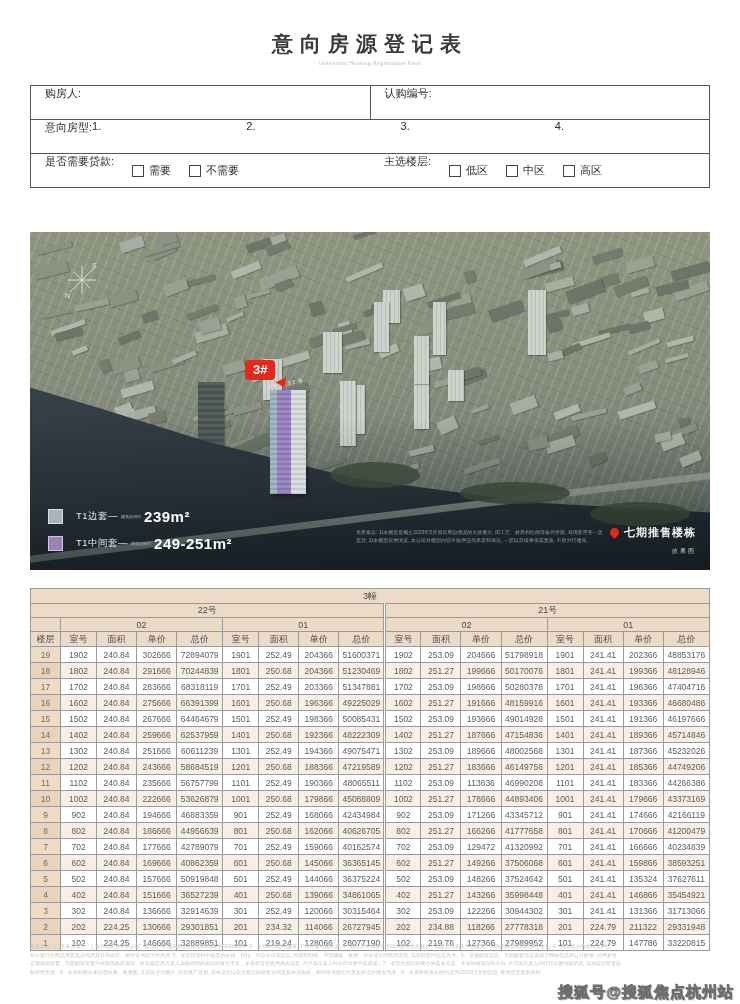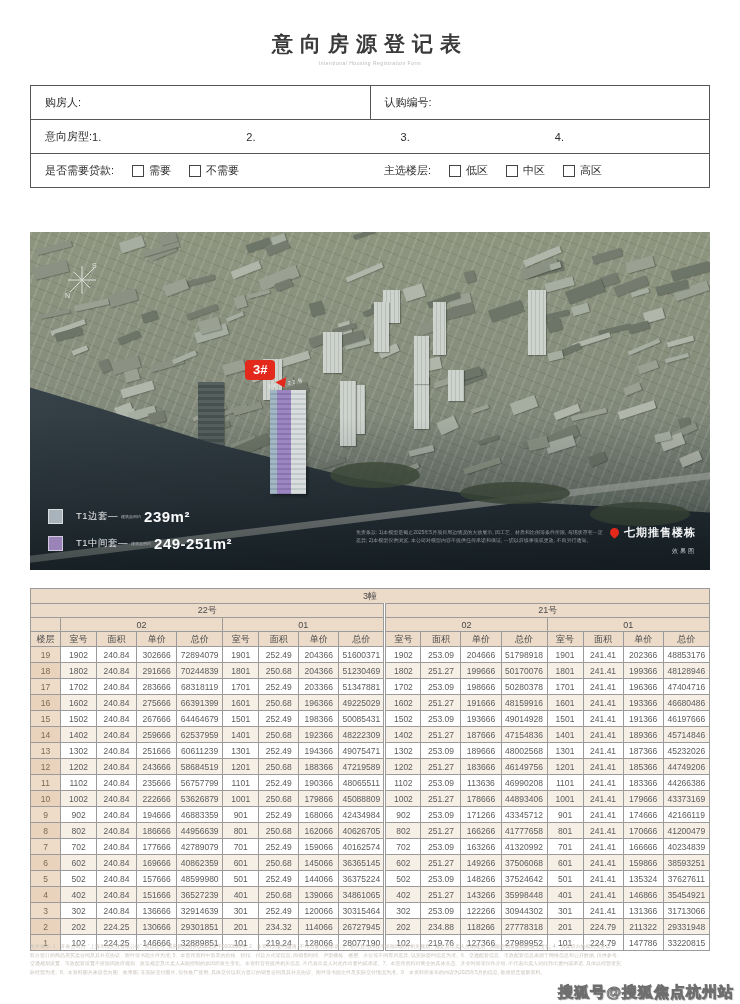--- a/index.html
+++ b/index.html
@@ -7,21 +7,21 @@
         font-family:"Liberation Sans","DejaVu Sans",sans-serif;color:#222;}
   
   .doc-title{position:absolute;top:30px;left:0;width:100%;text-align:center;
              font-size:21px;font-weight:700;letter-spacing:7px;color:#3a3a3a;}
   .doc-subtitle{position:absolute;top:60px;left:0;width:100%;text-align:center;
                 font-size:5px;color:#b9b9b9;letter-spacing:.5px;}
   
   .form-table{position:absolute;left:30px;top:85px;width:678px;border:1.5px solid #555;}
   .f-row{display:flex;height:33px;border-top:1px solid #555;}
   .f-row:first-child{border-top:none;}
-  .f-cell{flex:1;display:flex;align-items:center;padding-left:14px;font-size:11px;color:#2c2c2c;}
+  .f-cell{flex:1;display:flex;padding-left:14px;font-size:11px;color:#2c2c2c;}
   .f-cell.bordered{border-right:1px solid #555;}
   .f-row .f-cell:last-child{border-right:none;}
   .intent-items{flex:1;display:flex;}
   .intent-items span{flex:1;font-size:11px;}
   .cb{display:inline-block;width:10px;height:10px;border:1px solid #444;background:#fff;
       margin:0 5px 0 18px;flex:none;}
   .cb-label{font-size:11px;}
   
   .render{position:absolute;left:30px;top:232px;width:680px;height:338px;overflow:hidden;
           background:linear-gradient(180deg,#8e957f 0%,#868d7c 45%,#737c72 75%,#5d6761 100%);}
@@ -631,21 +631,21 @@
             <td>702</td>
             <td>240.84</td>
             <td>177666</td>
             <td>42789079</td>
             <td>701</td>
             <td>252.49</td>
             <td>159066</td>
             <td>40162574</td>
             <td class="sep">702</td>
             <td>253.09</td>
-            <td>163266</td>
+            <td>129472</td>
             <td>41320992</td>
             <td>701</td>
             <td>241.41</td>
             <td>166666</td>
             <td>40234839</td>
           </tr>
           <tr class="alt">
             <td class="floor">6</td>
             <td>602</td>
             <td>240.84</td>
@@ -662,21 +662,21 @@
             <td>601</td>
             <td>241.41</td>
             <td>159866</td>
             <td>38593251</td>
           </tr>
           <tr>
             <td class="floor">5</td>
             <td>502</td>
             <td>240.84</td>
             <td>157666</td>
-            <td>48599980</td>
+            <td>50919848</td>
             <td>501</td>
             <td>252.49</td>
             <td>144066</td>
             <td>36375224</td>
             <td class="sep">502</td>
             <td>253.09</td>
             <td>148266</td>
             <td>37524642</td>
             <td>501</td>
             <td>241.41</td>

